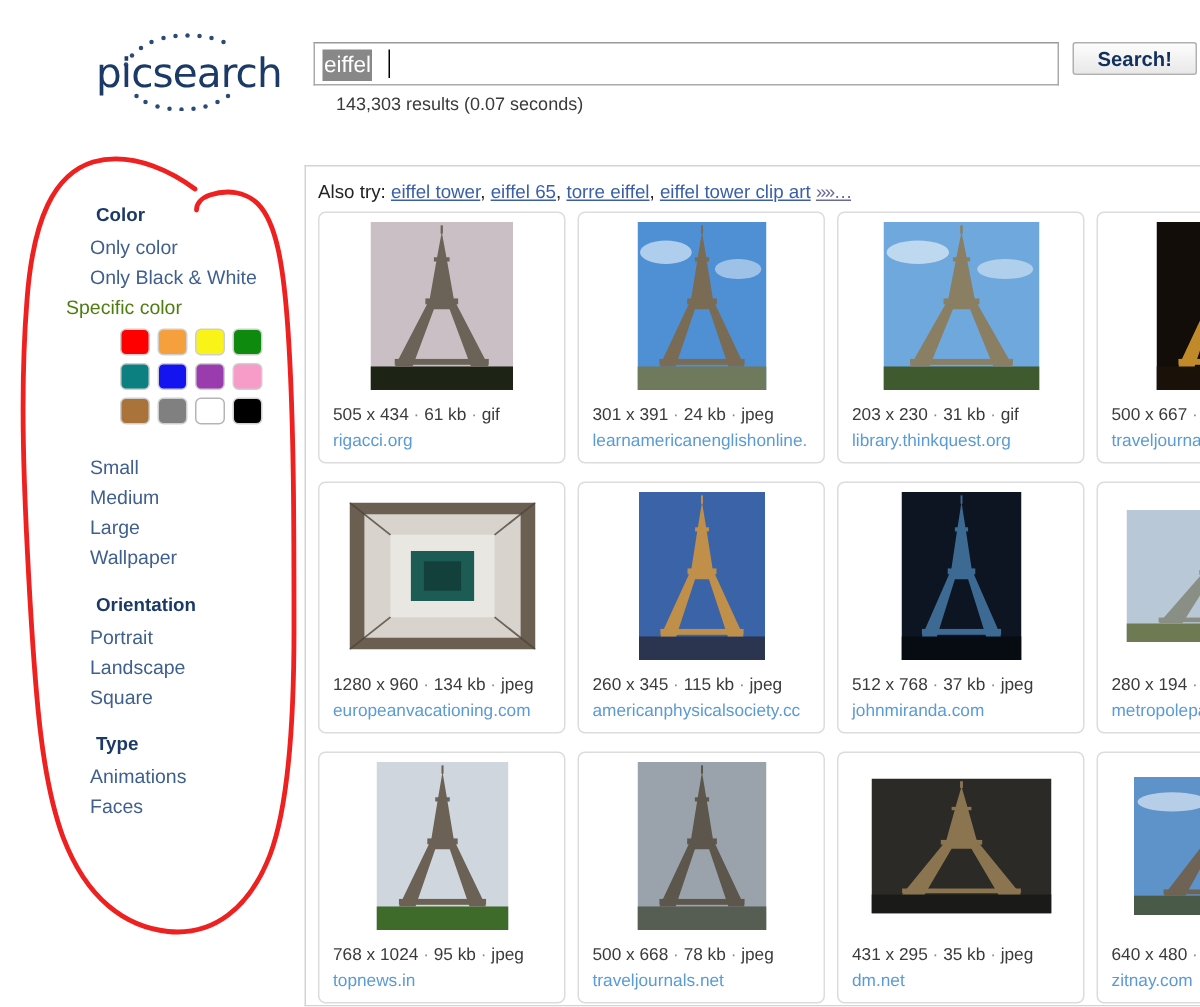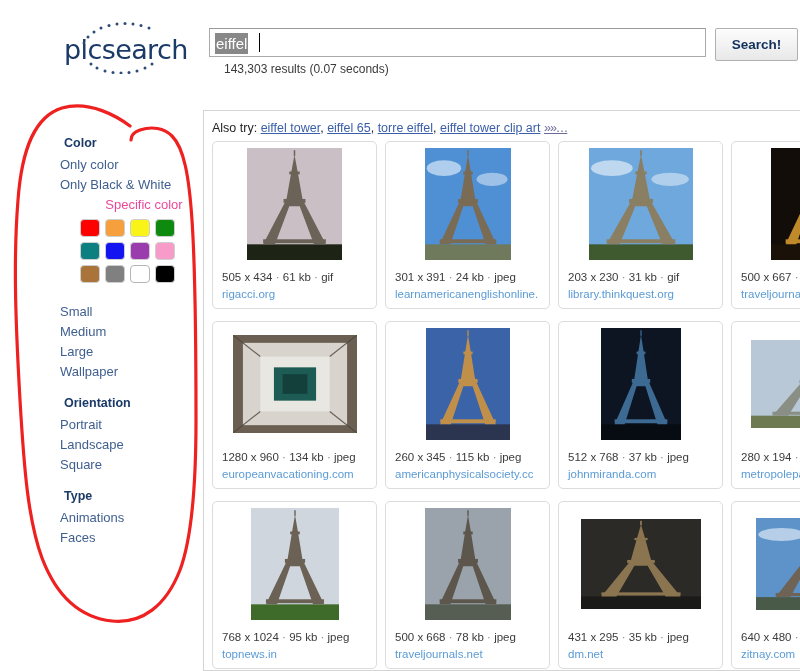--- a/index.html
+++ b/index.html
@@ -43,21 +43,21 @@
     padding:1px 1px 1px 1px;
     font-family: "Liberation Sans", sans-serif;
     pointer-events:none;
   }
   #search-caret {
     position:absolute; left:259px; top:33px;
     width:1px; height:19px; background:#000;
   }
   #search-button {
     position:absolute; left: 715px; top: 28px;
-    width: 83px; height: 33px;
+    width: 83px; height: 22px;
     border:1px solid #b0b0b0; border-radius:2px;
     background: linear-gradient(#fdfdfd, #e8e8e8);
     color:#12305c; font-weight:bold; font-size:13.5px;
     font-family: "Liberation Sans", sans-serif;
     cursor:pointer;
   }
   #results-count {
     position:absolute; left:224px; top:62px;
     font-size:12px; color:#3a3a3a;
   }
@@ -68,22 +68,22 @@
   .filter-head {
     color:#1b3a68; font-weight:bold; font-size:12.5px;
     padding-left: 64px; margin-bottom: 5px;
   }
   .filter-item {
     color:#3f5f8f; font-size:13px;
     padding-left: 60px; line-height: 20px;
     cursor:pointer; white-space:nowrap;
   }
   .filter-sub {
-    color:#ec4899; font-size:13px;
-    padding-left: 88px; line-height: 20px; text-align: center;
+    color:#4d7c0f; font-size:13px;
+    padding-left: 44px; line-height: 20px;
   }
   #swatches {
     padding-left: 80px; margin-top: 4px;
     display:grid; grid-template-columns: repeat(4, 25px);
     grid-auto-rows: 23px; gap: 0px;
   }
   .swatch {
     width:20px; height:18px; border-radius:4px;
     border:1px solid #cfcfcf; cursor:pointer;
   }

